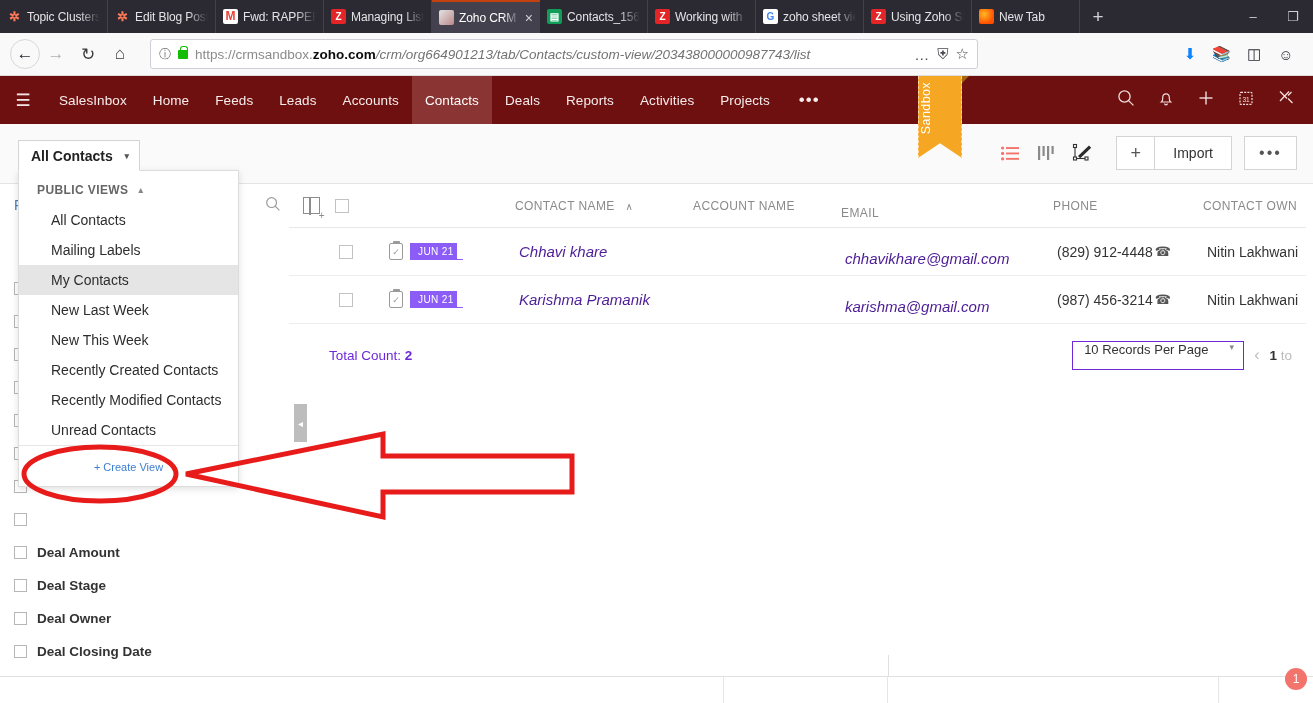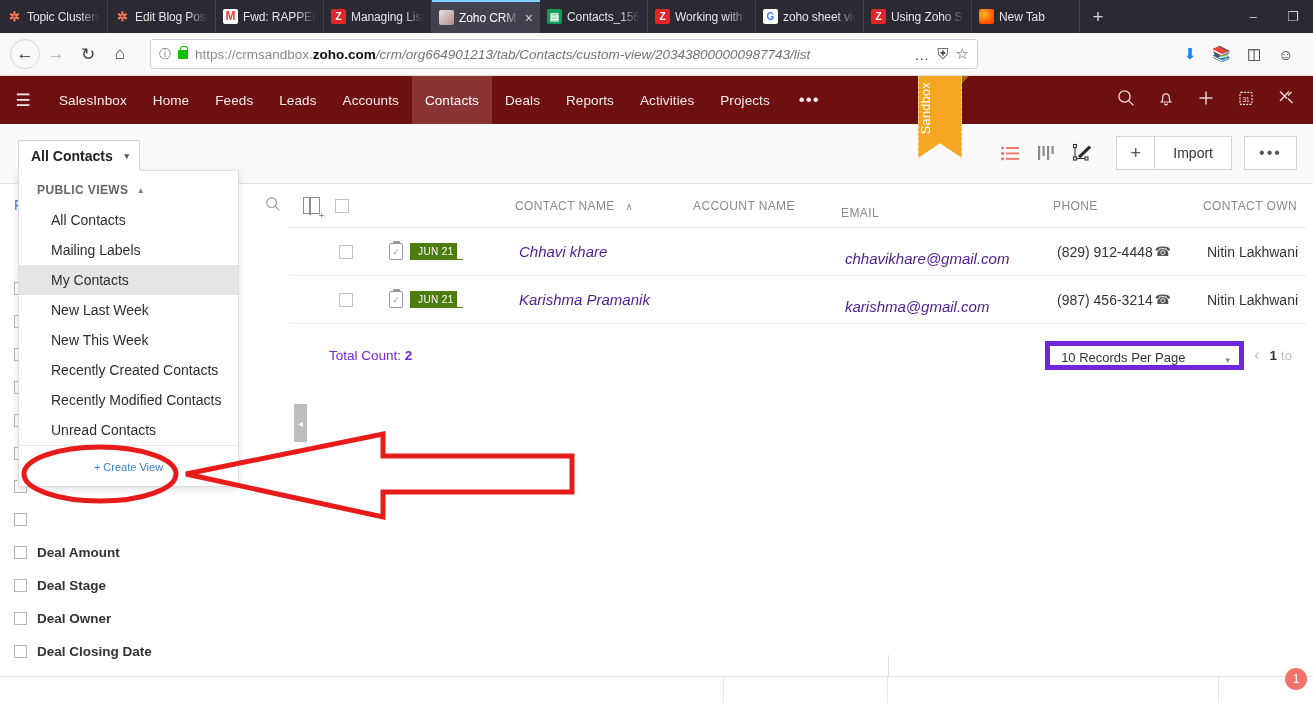--- a/index.html
+++ b/index.html
@@ -24,21 +24,21 @@
     overflow:hidden; white-space:nowrap;
   }
   .tab .tlabel {
     overflow:hidden; text-overflow:clip; white-space:nowrap;
     flex:1 1 auto; font-size:12px; letter-spacing:-0.1px;
     -webkit-mask-image: linear-gradient(to right, #000 72%, transparent 100%);
     mask-image: linear-gradient(to right, #000 72%, transparent 100%);
   }
   .tab.active {
     background:#42414d; color:#fff; border-right:none;
-    border-top:2px solid #7dd3fc;
+    border-top:2px solid #c2410c;
   }
   .tab .tclose { font-size:14px; color:#d0d0d6; flex:0 0 auto; line-height:1; }
   .favicon { width:15px; height:15px; flex:0 0 15px; border-radius:2px; display:inline-block;
              font-size:10px; line-height:15px; text-align:center; font-weight:bold; color:#fff; }
   .fav-zoho { background:#e42527; }
   .fav-gmail { background:#fff; color:#ea4335; font-size:12px; }
   .fav-hub { background:#2b2a33; color:#ff7a59; font-size:13px; font-weight:700;}
   .fav-sheet { background:#0f9d58; }
   .fav-g { background:#fff; color:#4285f4; }
   .fav-ff { background:radial-gradient(circle at 35% 35%,#ffb822,#ff4f00 70%); }
@@ -160,21 +160,21 @@
   .c-tag { width:130px; flex:0 0 130px; display:flex; align-items:center; gap:7px; }
   .c-name { width:178px; flex:0 0 178px; }
   .c-acct { width:148px; flex:0 0 148px; }
   .c-email { width:212px; flex:0 0 212px;margin-top:15px; }
   .c-phone { width:150px; flex:0 0 150px; }
   .c-owner { width:150px; flex:0 0 150px; }
   .thead .c-sel { margin-left:-4px; }
   .link { color:#4c1d95; font-size:15px;font-style:italic; }
   .cellTxt { color:#333; font-size:14px; }
   .datetag {
-    background:#4d7c0f; color:#fff; font-size:10px; letter-spacing:.4px; font-weight:normal;
+    background:#8b5cf6; color:#fff; font-size:10px; letter-spacing:.4px; font-weight:normal;
     height:17px; line-height:17px; padding:0 9px 0 8px; position:relative;
   }
   .datetag:after {
     content:""; position:absolute; right:-0px; top:0; width:0; height:0;
     border-top:8.5px solid #fff; border-bottom:8.5px solid #fff; border-right:6px solid #fff;
   }
   .clipicon { width:14px; height:17px; border:1.4px solid #9a9a9a; border-radius:2px;
               position:relative; font-size:9px; color:#9a9a9a; text-align:center; line-height:16px; }
   .clipicon:before { content:""; position:absolute; left:3px; top:-3px; width:7px; height:3px;
                      background:#9a9a9a; border-radius:1px; }
@@ -182,22 +182,22 @@
   .phonecell .ph-ic { color:#555; font-size:13px; }
   .cbx2 { width:14px; height:14px; border:1px solid #c2c2c2; background:#fff; }
   .gridicon { width:17px; height:17px; border:1.5px solid #8d8d8d; position:relative; }
   .gridicon:before { content:""; position:absolute; left:5px; top:-1.5px; bottom:-1.5px; width:1.5px; background:#8d8d8d; }
   .gridicon:after { content:"+"; position:absolute; right:-6px; bottom:-8px; font-size:10px; color:#8d8d8d; }
 
   .footrow { display:flex; align-items:center; height:62px; padding:0 14px 0 40px; }
   .totalcount { font-size:13.5px; color:#6d28d9; }
   .totalcount b { font-weight:bold; }
   .pagectl { margin-left:auto; display:flex; align-items:center; gap:10px; }
-  .rpp { width:199px; height:29px; border:5px solid #6d28d9; background:#fff;
-         display:flex; align-items:flex-end; justify-content:space-between; padding:0 9px 0 11px;
+  .rpp { width:172px; height:29px; border:1px solid #6d28d9; background:#fff;
+         display:flex; align-items:flex-start; justify-content:space-between; padding:0 9px 0 11px;
          font-size:13px; color:#333; }
   .rpp .caret { color:#888; font-size:9px; }
   .pgarrow { color:#bcbcbc; font-size:16px; }
   .pgtxt { font-size:13.5px; color:#bbb; }
   .pgtxt b { color:#333; }
 
   .collapse-handle {
     position:absolute; left:294px; top:404px; width:13px; height:38px;
     background:#bdbdbd; color:#fff; font-size:10px;
     display:flex; align-items:center; justify-content:center; z-index:20;

